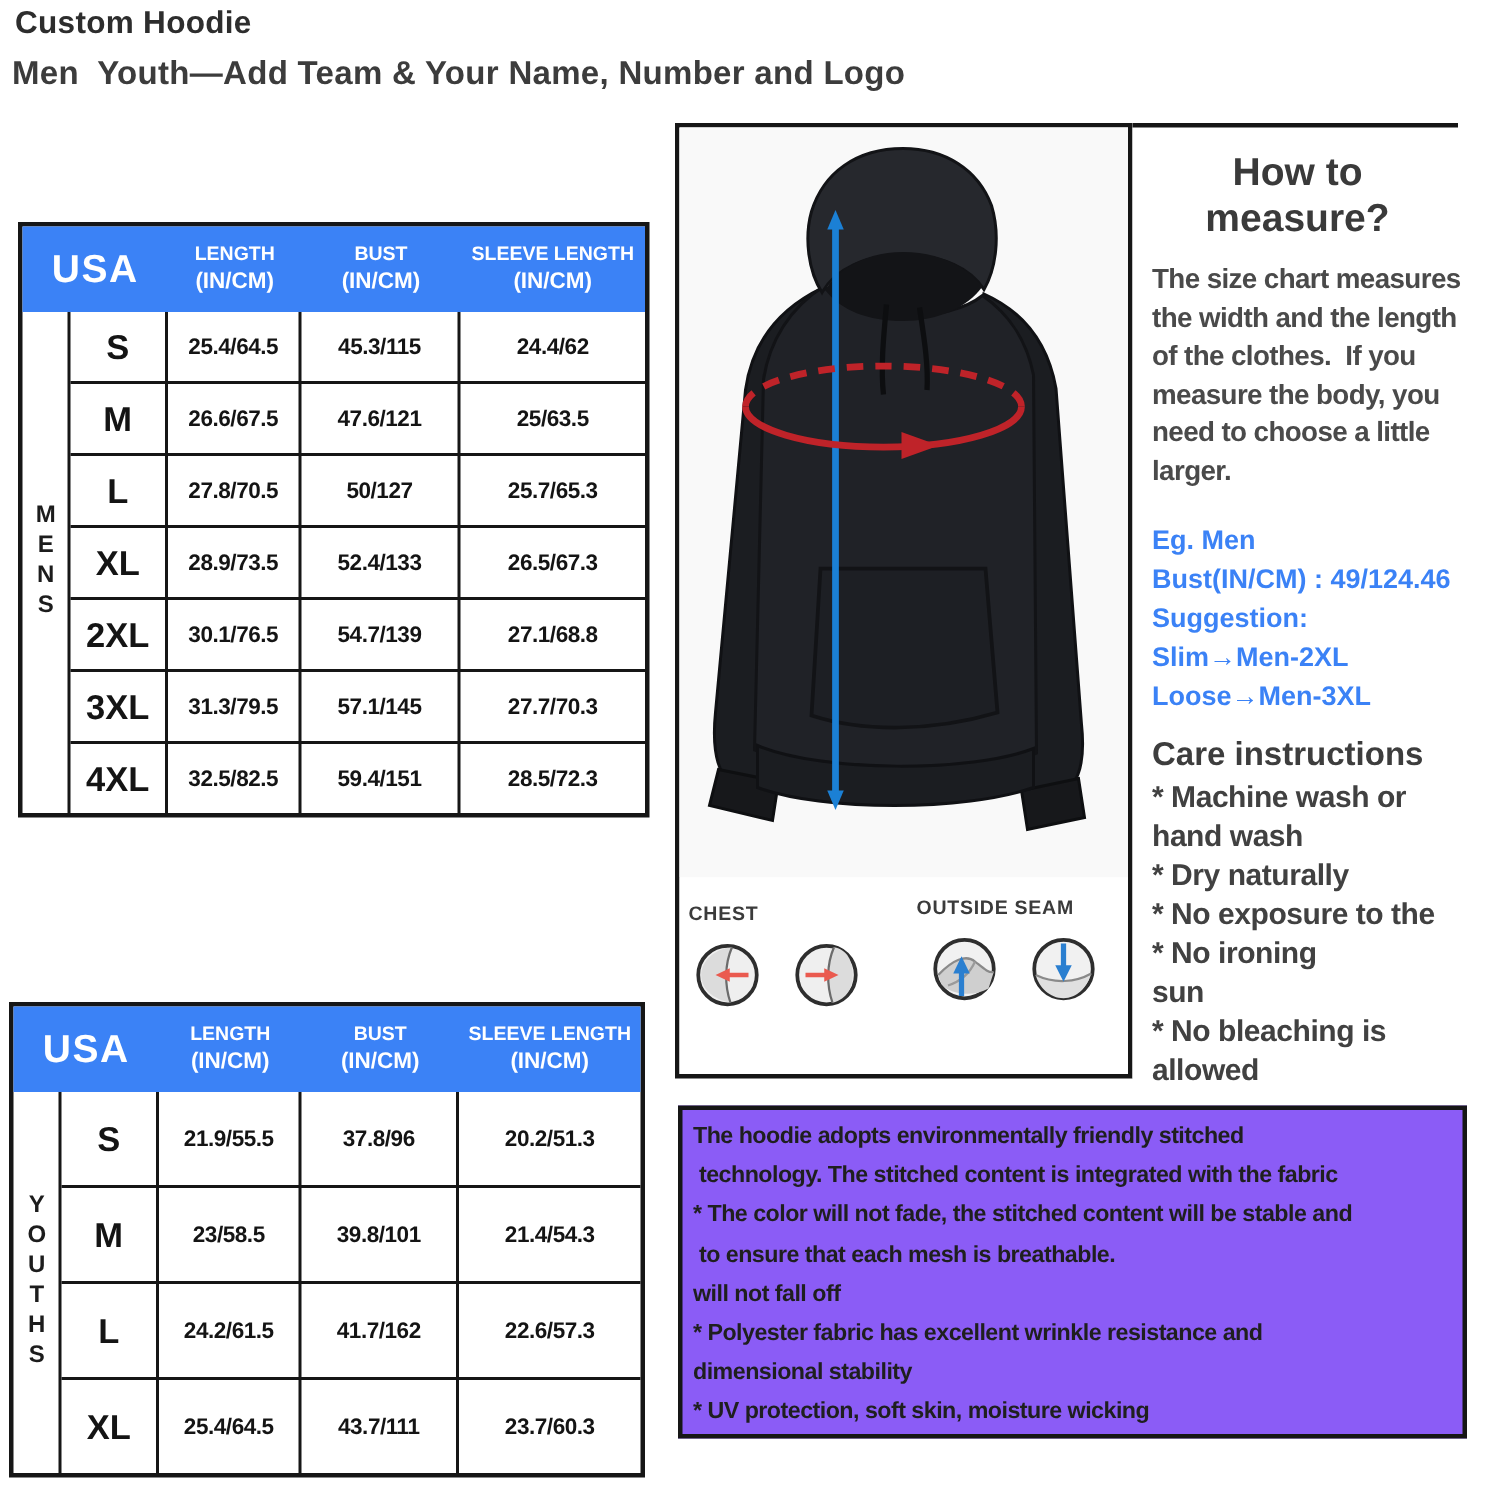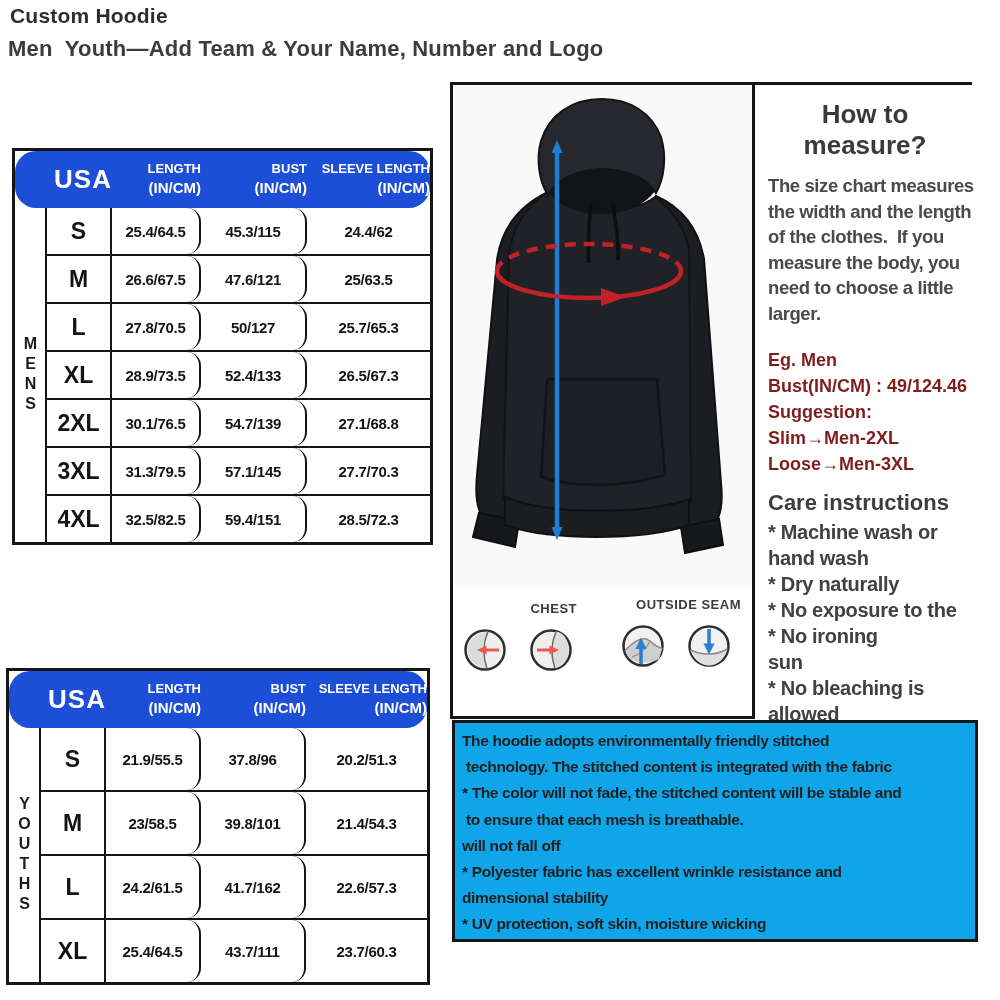--- a/index.html
+++ b/index.html
@@ -9,64 +9,64 @@
     overflow:hidden;
   }
   
   .title{position:absolute;left:10px;top:4px;font-size:21px;font-weight:bold;color:#2d2d2d;letter-spacing:.2px;}
   .subtitle{position:absolute;left:8px;top:36px;font-size:22px;font-weight:bold;color:#3c3c3c;white-space:pre;letter-spacing:.2px;}
 
   
   .size-table{position:absolute;border:3px solid #161616;background:#fff;box-sizing:border-box;}
   .size-table.mens{left:12px;top:148px;width:421px;height:397px;}
   .size-table.youths{left:6px;top:668px;width:424px;height:317px;}
-  .st-header{height:57px;background:#1d4ed8;color:#fff;display:grid;align-items:center;text-align:right;border-radius:21px;}
+  .st-header{height:57px;background:#3b82f6;color:#fff;display:grid;align-items:center;text-align:center;}
   .mens .st-header{grid-template-columns:97px 89px 106px 1fr;}
   .youths .st-header{grid-template-columns:97px 95px 105px 1fr;}
   .st-usa{font-size:26px;font-weight:bold;letter-spacing:1px;}
   .st-col{font-size:13px;font-weight:bold;line-height:1.3;}
   .st-col .sub{display:block;font-size:15px;font-weight:bold;}
   .st-body{display:flex;height:calc(100% - 57px);}
   .st-group{
     width:30px;border-right:2px solid #161616;display:flex;align-items:center;justify-content:center;
     writing-mode:vertical-lr;text-orientation:upright;font-weight:bold;font-size:16px;letter-spacing:3px;color:#1c1c1c;
   }
   .st-rows{flex:1;display:flex;flex-direction:column;}
   .st-row{flex:1;display:grid;border-bottom:2px solid #161616;}
   .st-row:last-child{border-bottom:none;}
   .mens .st-row{grid-template-columns:65px 89px 106px 1fr;}
   .youths .st-row{grid-template-columns:65px 95px 105px 1fr;}
   .st-cell{display:flex;align-items:center;justify-content:center;font-weight:bold;border-right:2px solid #161616;color:#141414;}
   .st-cell:last-child{border-right:none;}
   .st-size{font-size:23px;}
-  .st-val{font-size:15px;letter-spacing:-.3px;border-radius:14px;}
+  .st-val{font-size:15px;letter-spacing:-.3px;}
 
   
   .middle-box{position:absolute;left:450px;top:82px;width:305px;height:637px;border:3px solid #161616;box-sizing:border-box;background:#fff;}
   .hoodie-area{width:299px;height:500px;background:#f9f9f9;}
   .icons-area{position:relative;height:131px;background:#ffffff;}
-  .measure-group{position:absolute;text-align:right;}
+  .measure-group{position:absolute;text-align:left;}
   .measure-group .mg-label{font-size:13px;font-weight:bold;color:#3b3b3b;letter-spacing:.5px;margin-bottom:12px;}
   .mg-icons{display:flex;justify-content:center;gap:22px;}
   #chest-group{left:6px;top:16px;width:118px;}
   #seam-group{left:158px;top:12px;width:130px;}
 
   
   .right-panel{position:absolute;left:755px;top:82px;width:217px;height:637px;border-top:3px solid #161616;box-sizing:border-box;background:#fff;padding:0 10px 0 13px;}
   .htm-title{margin-top:14px;text-align:center;font-size:26px;font-weight:bold;color:#3a3a3a;}
   .htm-body{margin-top:12px;font-size:18.5px;font-weight:bold;color:#4a4a4a;letter-spacing:-.4px;}
   .htm-body .line{line-height:25.5px;white-space:pre;}
-  .htm-example{margin-top:21px;font-size:18px;font-weight:bold;color:#7f1d1d;}
+  .htm-example{margin-top:21px;font-size:18px;font-weight:bold;color:#3b82f6;}
   .htm-example .line{line-height:26px;white-space:pre;}
   .care-title{margin-top:13px;font-size:22px;font-weight:bold;color:#3d3d3d;}
   .care-list{margin-top:3px;font-size:20px;font-weight:bold;color:#414141;letter-spacing:-.3px;}
   .care-list .line{line-height:26px;white-space:pre;}
 
   
-  .bottom-box{position:absolute;left:452px;top:720px;width:526px;height:222px;border:3px solid #161616;box-sizing:border-box;background:#0ea5e9;padding:5px 4px 0 7px;}
+  .bottom-box{position:absolute;left:452px;top:737px;width:526px;height:222px;border:3px solid #161616;box-sizing:border-box;background:#8b5cf6;padding:5px 4px 0 7px;}
   .bottom-box .line{font-size:15.5px;font-weight:bold;color:#1f1f1f;line-height:26.2px;letter-spacing:-.35px;white-space:pre;}
 </style>
 </head>
 <body>
 
 <div class="title">Custom Hoodie</div>
 <div class="subtitle">Men  Youth—Add Team &amp; Your Name, Number and Logo</div>
 
 <div class="size-table mens">
   <div class="st-header">

